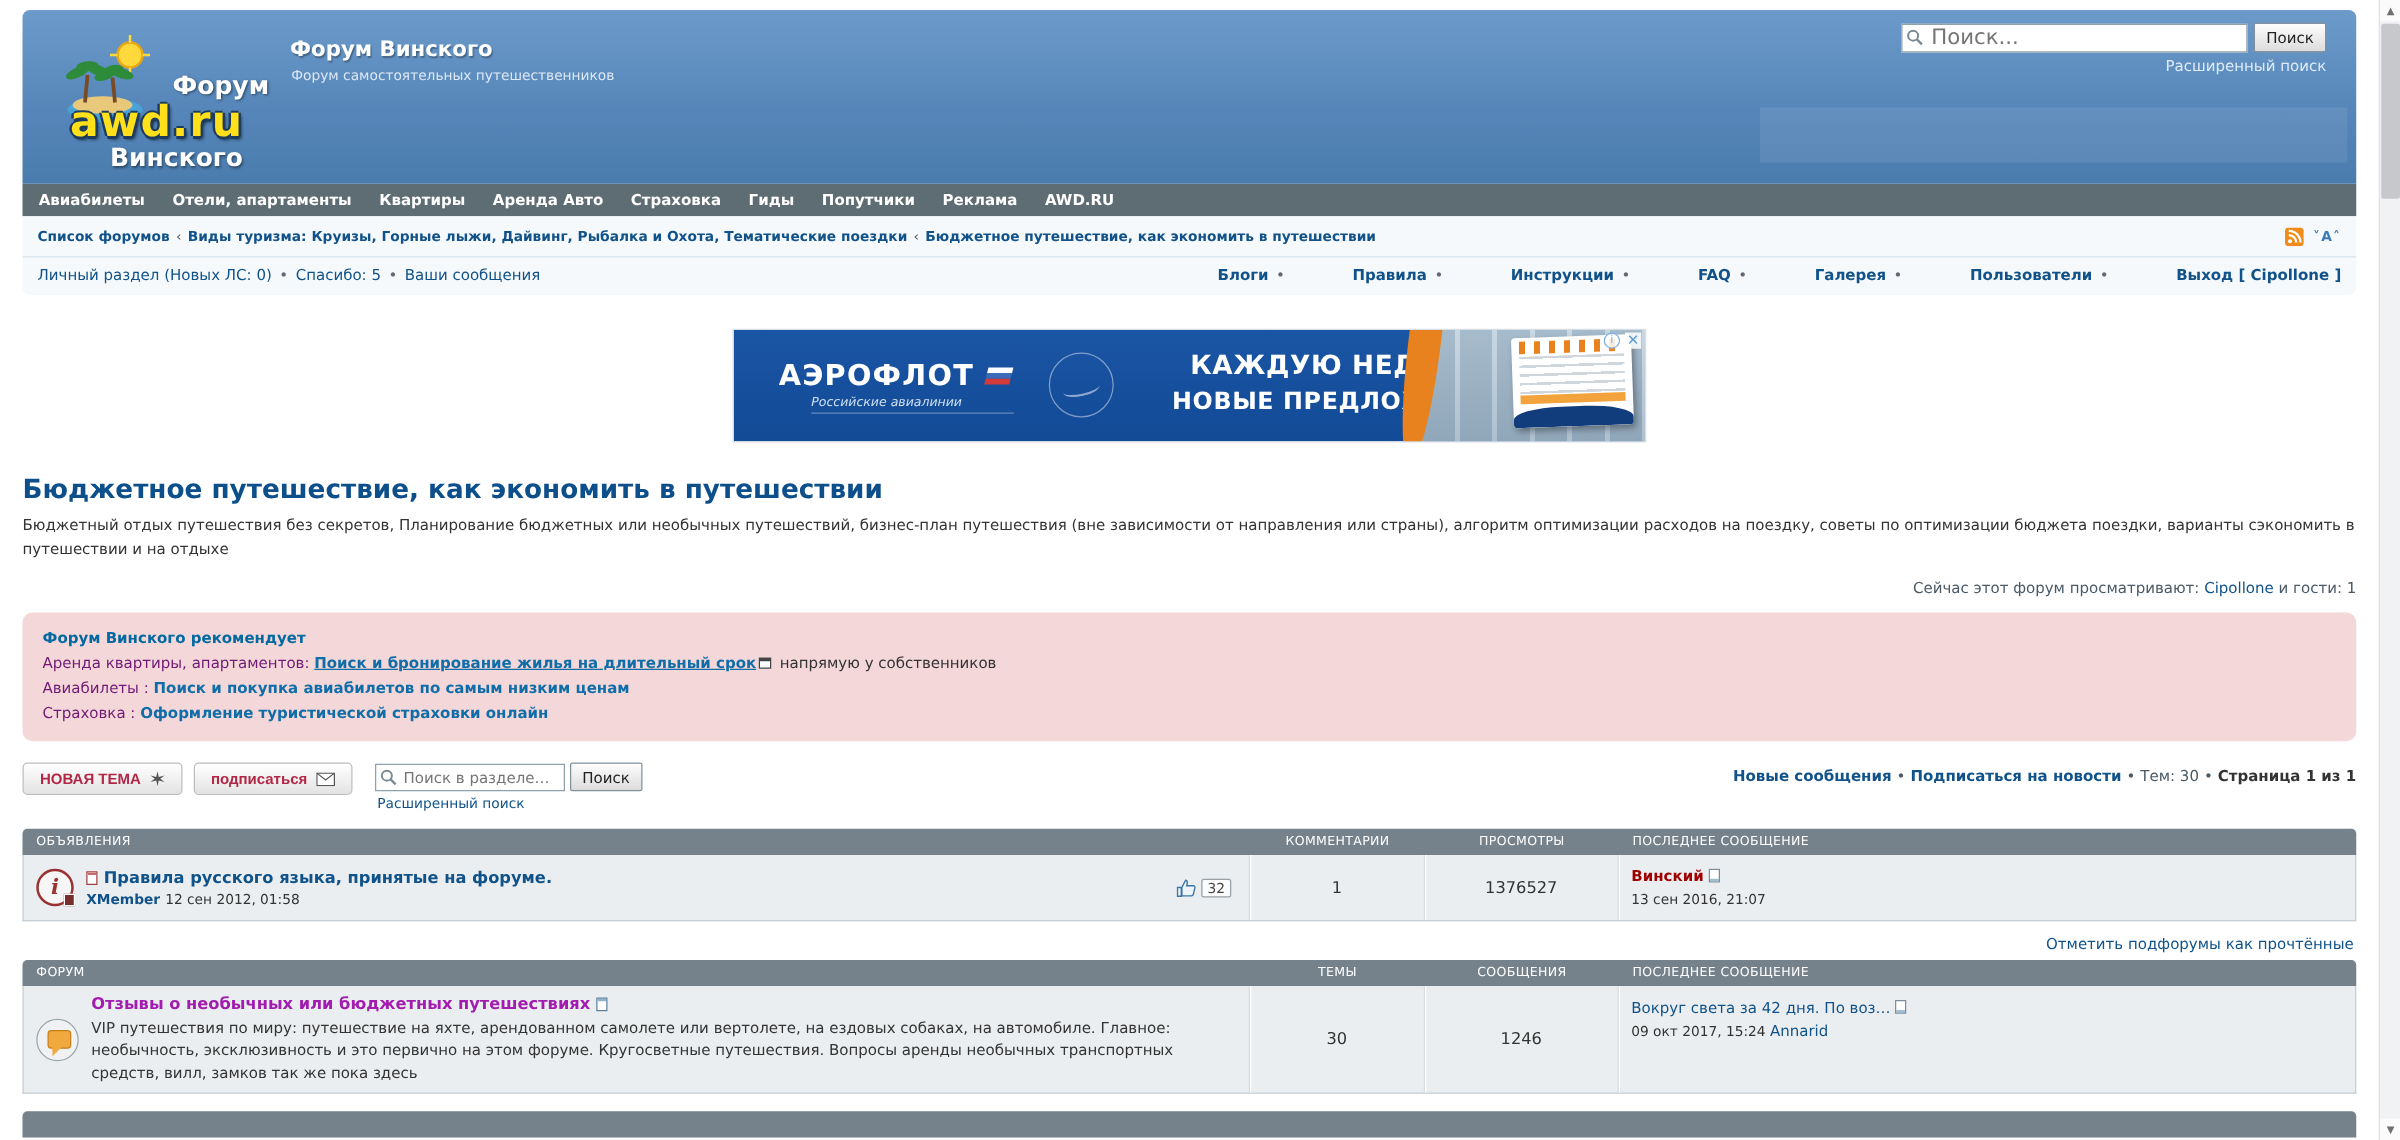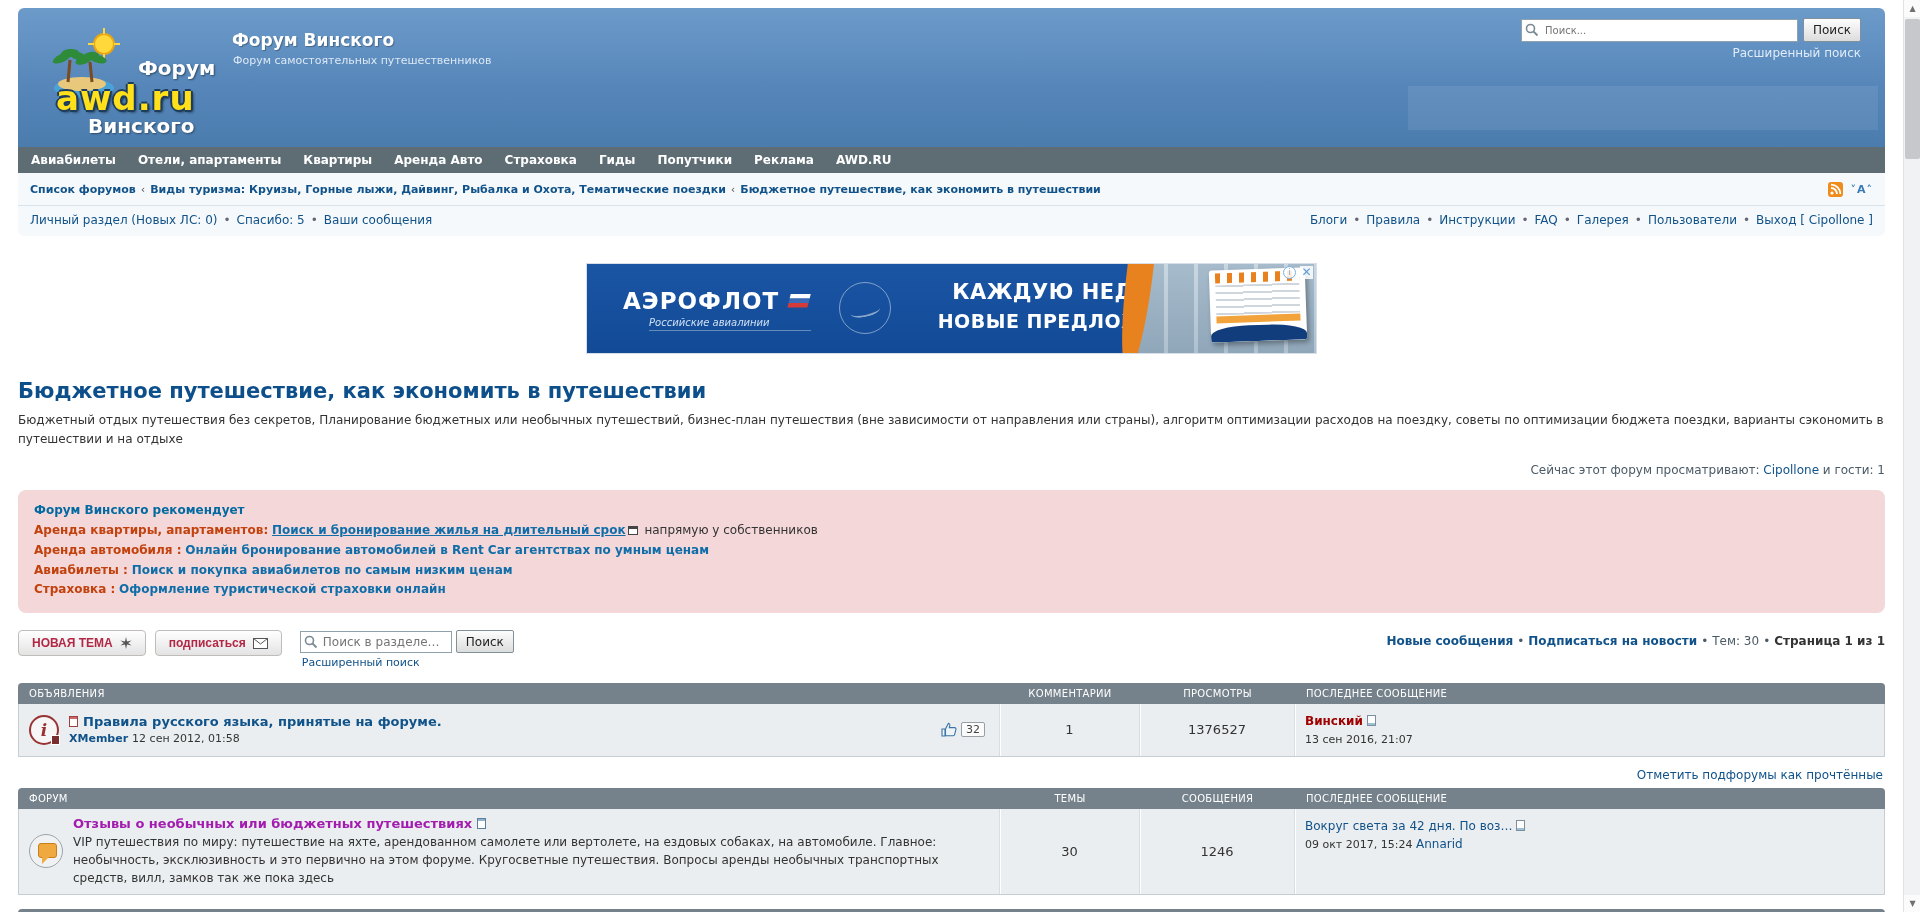--- a/index.html
+++ b/index.html
@@ -27,21 +27,21 @@
   .logo-forum { position:absolute; left:92px; top:30px; color:#fff; font-size:20px; font-weight:bold; text-shadow:1px 1px 2px #2c4a66;}
   .logo-awd { position:absolute; left:10px; top:52px; color:#ffe01a; font-size:34px; font-weight:bold; letter-spacing:1px;
     text-shadow:-2px 0 #1e3d5e,2px 0 #1e3d5e,0 -2px #1e3d5e,0 2px #1e3d5e,2px 2px 3px #123;}
   .logo-vinsky { position:absolute; left:42px; top:88px; color:#fff; font-size:20px; font-weight:bold; text-shadow:1px 1px 2px #2c4a66;}
   .site-title { position:absolute; left:214px; top:22px; color:#fff; font-size:17px; font-weight:bold; text-shadow:1px 1px 1px rgba(0,0,0,.3);}
   .site-tagline { position:absolute; left:215px; top:46px; color:#dcE8f4; color:#dce8f4; font-size:11px; }
   .hsearch { position:absolute; top:10px; right:24px; width:340px; }
   .hsearch-row { display:flex; align-items:center; }
   .search-input-wrap { position:relative; flex:1; }
   .search-input-wrap svg { position:absolute; left:4px; top:4px; }
-  .hsearch input { width:100%; height:23px; border:1px solid #8fa1ab; padding:2px 0 2px 23px; font-size:10px; color:#666; background:#fff; font-family:inherit;}
+  .hsearch input { width:100%; height:23px; border:1px solid #8fa1ab; padding:2px 0 2px 23px; font-size:17px; color:#666; background:#fff; font-family:inherit;}
   .btn-bevel { height:24px; margin-left:5px; padding:0 9px; font-size:12px; color:#222; font-family:inherit;
     background:linear-gradient(#fdfdfd,#dcdcdc); border:1px solid #82909a; border-radius:2px; cursor:pointer;}
   .hsearch-adv { display:block; margin-top:4px; text-align:right; color:#dfecf8; font-size:12px; }
 
   
   .mainnav { height:26px; background:#5e6d74; display:flex; align-items:center; padding:0 2px; }
   .mainnav a { color:#fff; font-size:12px; font-weight:bold; padding:0 11px; white-space:nowrap; }
 
   
   .crumb-panel { background:#f6f9fb; border-radius:0 0 6px 6px; padding:9px 12px 9px; }
@@ -49,21 +49,21 @@
   .breadcrumb { font-size:11px; color:#444; }
   .breadcrumb a { color:#105289; font-weight:bold;margin-top:36px; }
   .breadcrumb .sep { margin:0 5px; color:#555; font-weight:normal;}
   .crumb-tools { margin-left:auto; display:flex; align-items:center; gap:7px; }
   .font-widget { color:#3a7ab8; font-size:11px; font-weight:bold; letter-spacing:1px; cursor:pointer;}
   .panel-divider { border:none; border-top:1px solid #d8e3eb; margin:8px -12px 7px; }
   .user-row { display:flex; font-size:12px; }
   .user-row a { color:#105289; }
   .user-row .dot { color:#667; margin:0 6px; }
   .user-links-right { margin-left:auto; }
-  .user-links-right a { font-weight:normal; }
+  .user-links-right a { font-weight:bold;margin-left:48px; }
 
   
   .ad { position:relative; width:731px; height:91px; margin:27px auto 0; background:linear-gradient(180deg,#1a55a4,#124a96); overflow:hidden; border:1px solid #d7dee8;}
   .ad-brand { position:absolute; left:36px; top:24px; }
   .ad-brand-row { display:flex; align-items:center; gap:6px; }
   .ad-brand-name { color:#fff; font-size:23px; font-weight:bold; letter-spacing:1px; }
   .ad-brand-sub { color:#cfe0f2; font-size:10px; font-style:italic; margin:3px 0 2px 26px; border-bottom:1px solid rgba(255,255,255,.35); padding-bottom:2px;}
   .ad-stamp { position:absolute; left:252px; top:18px; width:52px; height:52px; border:1px solid rgba(255,255,255,.45); border-radius:50%; }
   .ad-stamp::after { content:""; position:absolute; left:10px; top:22px; width:30px; height:10px; border-bottom:2px solid rgba(255,255,255,.5); border-radius:50%; transform:rotate(-12deg);}
   .ad-text { position:absolute; left:345px; top:16px; width:280px; text-align:center; color:#fff; font-weight:bold; }
@@ -84,21 +84,21 @@
 
   
   .page-title { margin:25px 0 8px; color:#0d4f8b; font-size:21px; font-weight:bold; }
   .forum-desc { font-size:12px; color:#333; line-height:1.55; }
   .viewing { margin-top:15px; text-align:right; font-size:12px; color:#4a5a66; }
   .viewing a { color:#105289; }
 
   
   .recommend { margin-top:13px; background:#f4d7d9; border-radius:8px; padding:11px 16px 13px; font-size:12px; line-height:1.65; }
   .rec-title { color:#0369a1; font-weight:bold; }
-  .rec-label { color:#c2410c; font-weight:bold; }
+  .rec-label { color:#701a75; font-weight:normal; }
   .recommend a { color:#0f6da8; font-weight:bold; }
   .recommend a.u { text-decoration:underline; }
   .ext-icon { display:inline-block; width:10px; height:9px; border:1px solid #444; border-top-width:3px; margin:0 3px -1px 2px; background:#fff;}
 
   
   .toolbar { display:flex; align-items:flex-start; margin-top:17px; }
   .btn-red { display:inline-flex; align-items:center; gap:7px; background:linear-gradient(#ffffff,#e3e3e3);
     border:1px solid #c0bcb9; border-radius:4px; padding:5px 13px; color:#b32746; font-weight:bold; font-size:12px; cursor:pointer; margin-right:9px;}
   .fsearch { margin-left:9px; display:flex; flex-direction:column; }
   .fsearch-row { display:flex; align-items:center; }
@@ -293,24 +293,20 @@
   </div>
 
   <div class="recommend">
     <div class="rec-title">Форум Винского рекомендует</div>
     <div>
       <span class="rec-label">Аренда квартиры, апартаментов:</span>
       <a class="u">Поиск и бронирование жилья на длительный срок</a><span class="ext-icon"></span>
       <span>напрямую у собственников</span>
     </div>
     <div>
-      <span class="rec-label">Аренда автомобиля :</span>
-      <a>Онлайн бронирование автомобилей в Rent Car агентствах по умным ценам</a>
-    </div>
-    <div>
       <span class="rec-label">Авиабилеты :</span>
       <a>Поиск и покупка авиабилетов по самым низким ценам</a>
     </div>
     <div>
       <span class="rec-label">Страховка :</span>
       <a>Оформление туристической страховки онлайн</a>
     </div>
   </div>
 
   <div class="toolbar">

